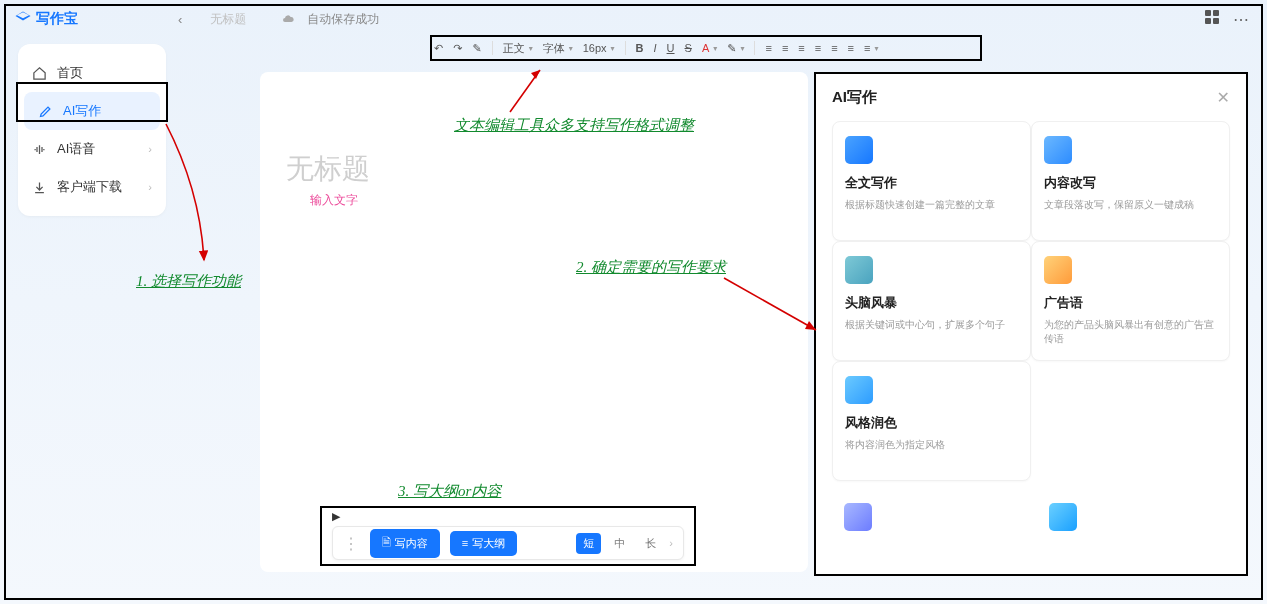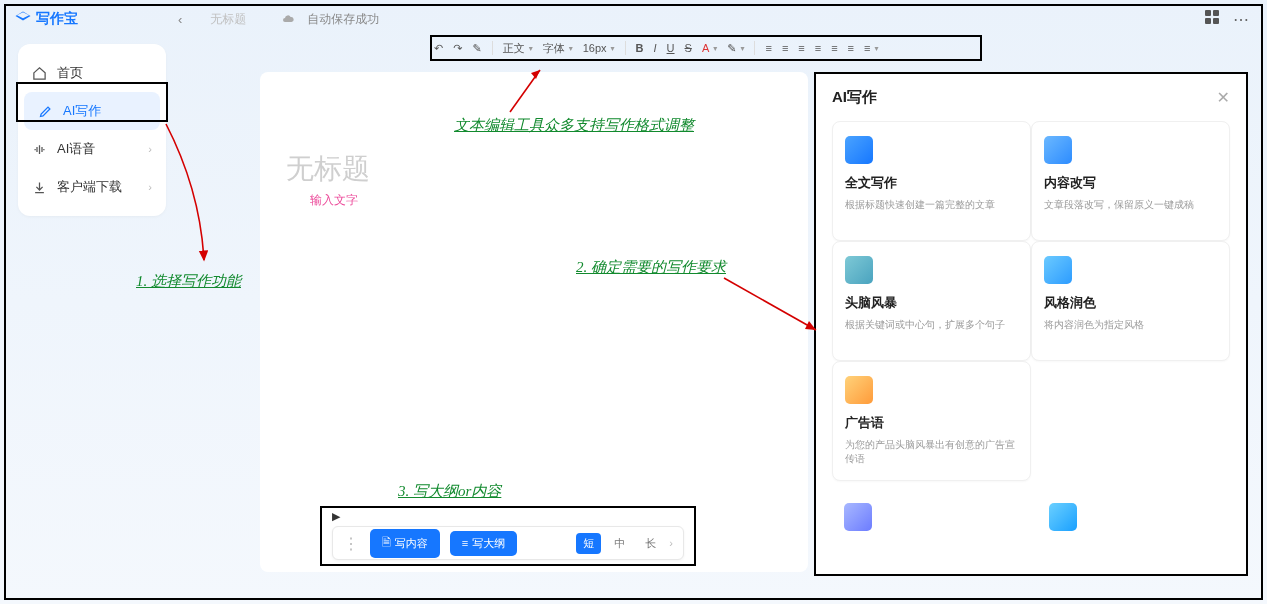--- a/index.html
+++ b/index.html
@@ -204,28 +204,28 @@
       <div class="ai-ico ico-blue2"></div>
       <div class="ai-ct">内容改写</div>
       <div class="ai-cd">文章段落改写，保留原义一键成稿</div>
     </div>
     <div class="ai-card">
       <div class="ai-ico ico-cyan"></div>
       <div class="ai-ct">头脑风暴</div>
       <div class="ai-cd">根据关键词或中心句，扩展多个句子</div>
     </div>
     <div class="ai-card">
+      <div class="ai-ico ico-orange"></div>
+      <div class="ai-ct">广告语</div>
+      <div class="ai-cd">为您的产品头脑风暴出有创意的广告宣传语</div>
+    </div>
+    <div class="ai-card">
       <div class="ai-ico ico-folder"></div>
       <div class="ai-ct">风格润色</div>
       <div class="ai-cd">将内容润色为指定风格</div>
-    </div>
-    <div class="ai-card">
-      <div class="ai-ico ico-orange"></div>
-      <div class="ai-ct">广告语</div>
-      <div class="ai-cd">为您的产品头脑风暴出有创意的广告宣传语</div>
     </div>
   </div>
   <div class="ai-row-last">
     <div class="ai-mini">
         <div class="ai-ico ico-violet"></div>
       </div>
     <div class="ai-mini">
         <div class="ai-ico ico-sky"></div>
       </div>
   </div>

